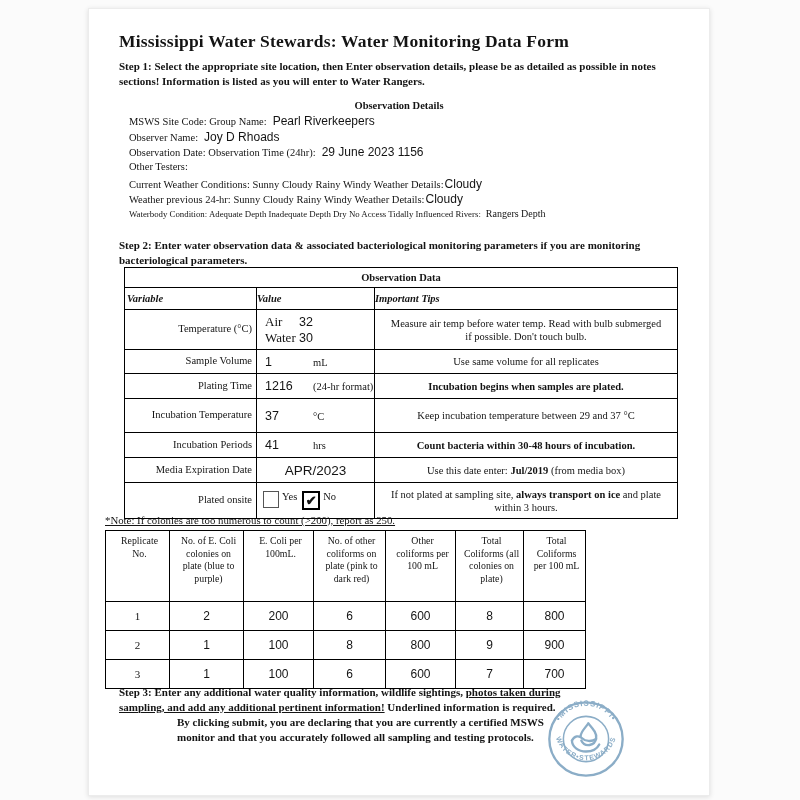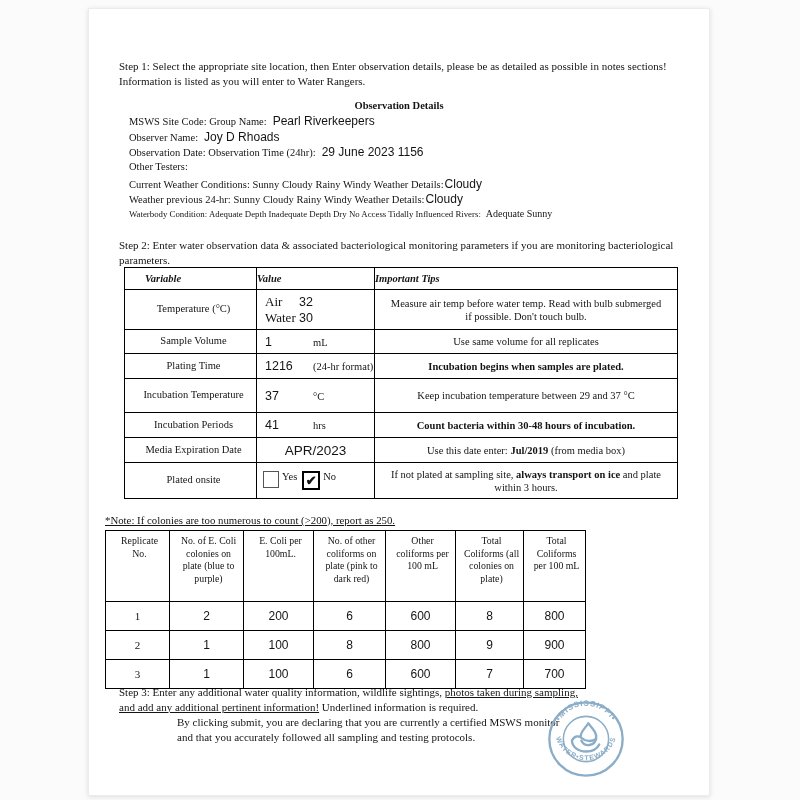--- a/index.html
+++ b/index.html
@@ -11,41 +11,41 @@
     overflow:hidden;
   }
   .page{
     position:absolute;left:88px;top:8px;width:620px;height:786px;
     background:#ffffff;
     border:1px solid #ececec;
     box-shadow:0 1px 5px rgba(0,0,0,0.12);
   }
   .abs{position:absolute;}
   .title{left:30px;top:22px;font-size:17.5px;font-weight:bold;letter-spacing:0.2px;}
-  .step-par{font-weight:normal;font-size:11px;line-height:14.5px;}
+  .step-par{font-weight:bold;font-size:11px;line-height:14.5px;}
   .step1{left:30px;top:50px;width:568px;}
   .obs-heading{left:0;top:91px;width:100%;text-align:center;font-weight:bold;font-size:10.5px;}
   .details{left:40px;top:105px;font-size:10.5px;}
   .dline{height:15.7px;display:flex;align-items:baseline;white-space:nowrap;}
   .dlabel{font-size:10.5px;}
   .dvalue{font-family:"Liberation Sans", sans-serif;font-size:12px;margin-left:6px;}
   .dvalue.tight{margin-left:1px;}
   .dline.small .dlabel{font-size:8.8px;}
   .dline.small .serifval{font-size:10px;margin-left:5px;}
   .dline.indent{padding-left:6px;}
   .step2{left:30px;top:229px;width:568px;}
   
   table{border-collapse:collapse;}
   .obs-table{left:35px;top:258px;width:553px;table-layout:fixed;}
   .obs-table td,.obs-table th{border:1.5px solid #000;padding:0;font-size:10.5px;vertical-align:middle;}
   .obs-table .ttl{font-weight:bold;text-align:center;height:19px;font-size:10.5px;}
   .obs-table .colhead{font-weight:bold;font-style:italic;height:22px;}
-  .obs-table .colhead .c1{text-align:left;padding-left:20px;}
+  .obs-table .colhead .c1{text-align:left;padding-left:2px;}
   .obs-table .colhead .c2,.obs-table .colhead .c3{text-align:left;}
-  .obs-table .var{ text-align:center;padding:3px 4px 3px 10px;line-height:12.5px;}
+  .obs-table .var{ text-align:right;padding:3px 4px 3px 10px;line-height:12.5px;}
   .obs-table .tip{text-align:center;padding:2px 14px;line-height:13px;}
   .obs-table .tip b,.tipbold{font-weight:bold;}
   .vcell{padding:2px 4px 2px 8px;}
   .vline{display:flex;align-items:baseline;}
   .vlabel{font-size:13px;width:34px;}
   .ventry{font-family:"Liberation Sans", sans-serif;font-size:12.5px;}
   .vrow{display:flex;align-items:baseline;padding-left:8px;}
   .vrow .ventry{width:48px;}
   .vunit{font-size:10.5px;}
   .ventry.big{font-size:13.5px;width:auto;}
@@ -68,20 +68,21 @@
   .step3{left:30px;top:676px;width:470px;}
   .step3 .u{text-decoration:underline;}
   .decl{margin:1px 0 0 58px;width:400px;}
   .seal{left:458px;top:690px;}
 </style>
 </head>
 <body>
 
 <div class="page">
 
+  <div class="abs title">Mississippi Water Stewards: Water Monitoring Data Form</div>
 
   <div class="abs step-par step1">Step 1: Select the appropriate site location, then Enter observation details, please be as detailed as  possible in notes sections! Information is listed as you will enter to Water Rangers.</div>
 
   <div class="abs obs-heading">Observation Details</div>
 
   <div class="abs details">
     <div class="dline">
       <span class="dlabel">MSWS Site Code: Group Name:</span>
       <span class="dvalue">Pearl Riverkeepers</span>
     </div>
@@ -99,33 +100,36 @@
     <div class="dline">
       <span class="dlabel">Current Weather Conditions: Sunny Cloudy Rainy Windy Weather Details:</span>
       <span class="dvalue tight">Cloudy</span>
     </div>
     <div class="dline">
       <span class="dlabel">Weather previous 24-hr: Sunny Cloudy Rainy Windy Weather Details:</span>
       <span class="dvalue tight">Cloudy</span>
     </div>
     <div class="dline small">
       <span class="dlabel">Waterbody Condition: Adequate Depth Inadequate Depth Dry No Access Tidally Influenced Rivers:</span>
-      <span class="serifval">Adequate Sunny</span>
+      <span class="serifval">Rangers Depth</span>
     </div>
   </div>
 
   <div class="abs step-par step2">Step 2: Enter water observation data &amp; associated bacteriological monitoring parameters if you are  monitoring bacteriological parameters.</div>
 
   <table class="abs obs-table">
     <colgroup>
         <col style="width:132px">
         <col style="width:118px">
         <col style="width:303px">
       </colgroup>
     <tbody>
+        <tr>
+          <td colspan="3" class="ttl">Observation Data</td>
+        </tr>
     <tr class="colhead">
       <td class="c1">Variable</td>
       <td class="c2">Value</td>
       <td class="c3">Important Tips</td>
     </tr>
     <tr style="height:40px">
       <td class="var">Temperature (°C)</td>
       <td>
         <div class="vcell">
           <div class="vline">

